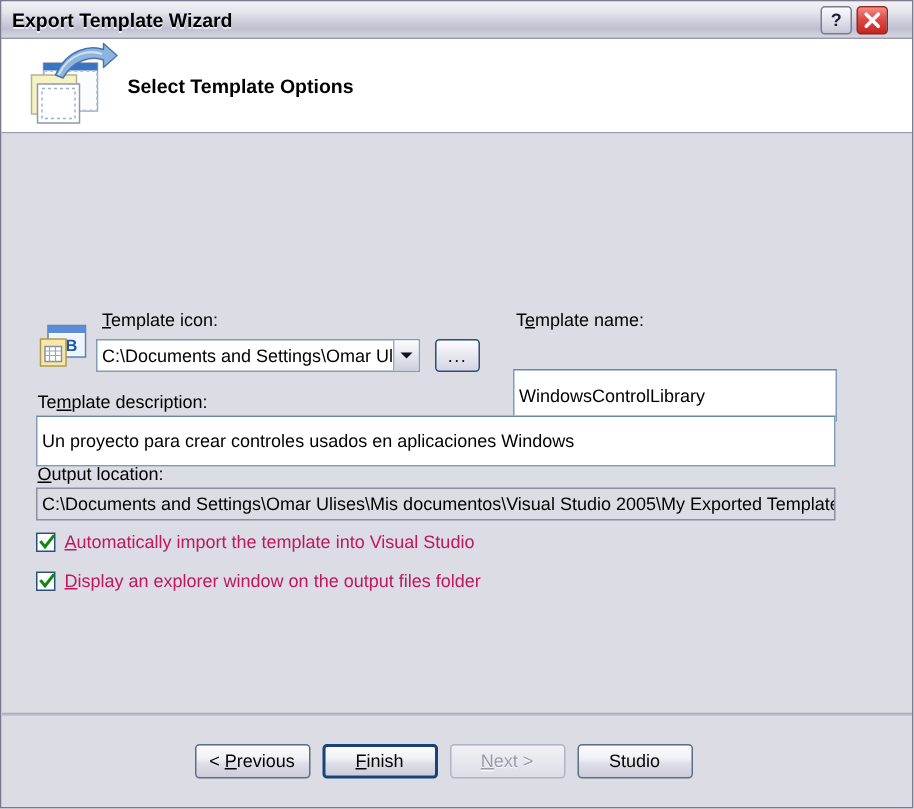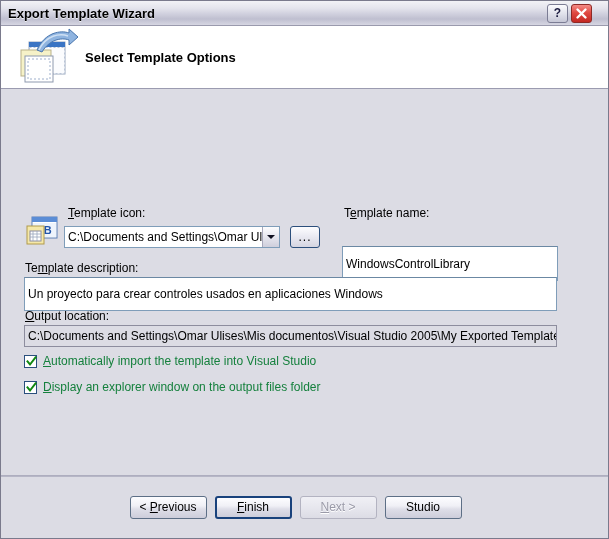--- a/index.html
+++ b/index.html
@@ -169,21 +169,21 @@
     left: 24px; top: 126px;
     width: 34px; height: 32px;
   }
 
   
   .cbrow {
     position: absolute;
     display: flex;
     align-items: center;
     font-size: 12px;
-    color: #15803d;
+    color: #be185d;
     white-space: nowrap;
     justify-content: space-between;
   }
   .cbox {
     width: 13px; height: 13px;
     background: #fff;
     border: 1px solid #2a4f7d;
     margin-right: 6px;
     position: relative;
     flex: 0 0 13px;

